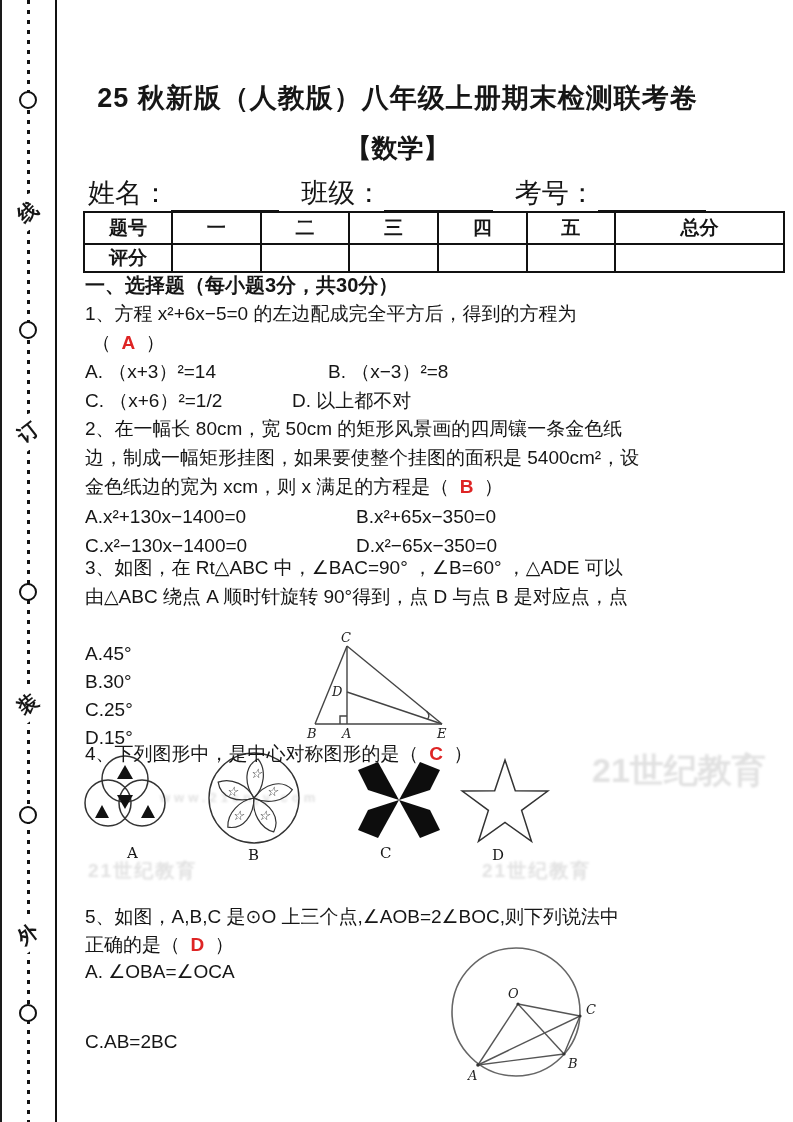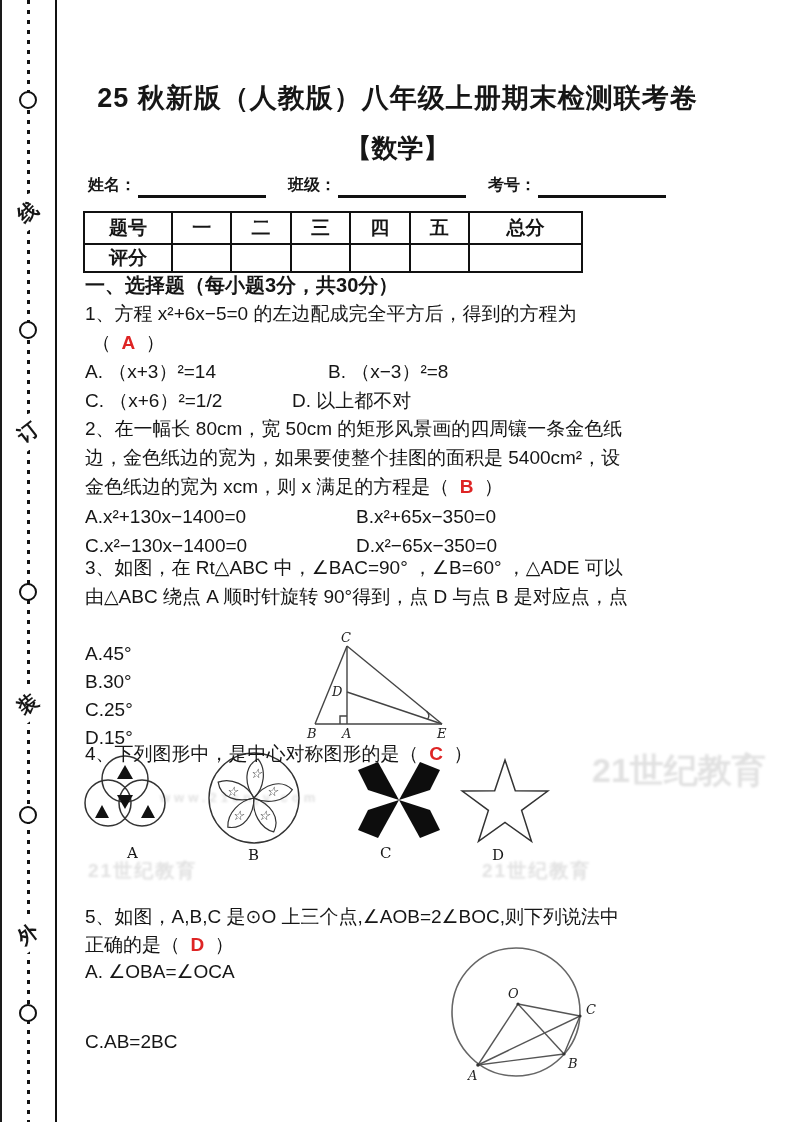--- a/index.html
+++ b/index.html
@@ -23,26 +23,26 @@
   .t { position:absolute; font-size:19px; line-height:24px; white-space:pre; }
   .ans { color:#de2424; font-weight:bold; }
 
   .title1 { position:absolute; left:85px; top:80px; width:625px; text-align:center;
             font-size:27px; font-weight:900; letter-spacing:1px; white-space:pre; }
   .title2 { position:absolute; left:85px; top:131px; width:625px; text-align:center;
             font-size:26px; font-weight:900; white-space:pre; }
 
   
   .name-row { position:absolute; left:88px; top:175px; width:618px; display:flex; align-items:flex-end; }
-  .name-row .lbl { font-size:16px; font-weight:bold; white-space:pre; padding-bottom:2px; }
+  .name-row .lbl { font-size:27px; font-weight:normal; white-space:pre; padding-bottom:2px; }
   .name-row .blank { flex:1; max-width:128px; height:23px; border-bottom:3px solid #111; margin:0 22px 0 2px; }
   .name-row .blank:last-child { margin-right:0; }
 
   
-  table.score { position:absolute; left:83px; top:211px; width:500px; border-collapse:collapse; }
+  table.score { position:absolute; left:83px; top:211px; width:702px; border-collapse:collapse; }
   table.score td { border:2px solid #111; text-align:center; font-size:19px; font-weight:600; }
   table.score tr.r1 td { height:32px; }
   table.score tr.r2 td { height:28px; }
   table.score td.c0 { width:88px; }
 
   .heading { position:absolute; left:85px; top:272px; font-size:20px; font-weight:bold; white-space:pre; }
 
   
   svg text { font-family:"DejaVu Serif","Liberation Serif",serif; font-style:italic; font-size:13px; fill:#222; }
   .figlabel { position:absolute; font-family:"DejaVu Serif","Liberation Serif",serif; font-size:15px; }
@@ -115,21 +115,21 @@
   <div class="heading">一、选择题（每小题3分，共30分）</div>
 
   <span class="t" style="left:85px; top:302px;">1、方程 x²+6x−5=0 的左边配成完全平方后，得到的方程为</span>
   <span class="t" style="left:92px; top:331px;"><span>（  </span><span class="ans">A</span><span>  ）</span></span>
   <span class="t" style="left:85px;  top:360px;">A. （x+3）²=14</span>
   <span class="t" style="left:328px; top:360px;">B. （x−3）²=8</span>
   <span class="t" style="left:85px;  top:389px;">C. （x+6）²=1/2</span>
   <span class="t" style="left:292px; top:389px;">D. 以上都不对</span>
 
   <span class="t" style="left:85px; top:417px;text-align:right;">2、在一幅长 80cm，宽 50cm 的矩形风景画的四周镶一条金色纸</span>
-  <span class="t" style="left:85px; top:446px;">边，金色纸边的宽为，如果要使整个挂图的面积是 5400cm²，设</span>
+  <span class="t" style="left:85px; top:446px;">边，制成一幅矩形挂图，如果要使整个挂图的面积是 5400cm²，设</span>
   <span class="t" style="left:85px; top:475px;"><span>金色纸边的宽为 xcm，则 x 满足的方程是（  </span><span class="ans">B</span><span>  ）</span></span>
   <span class="t" style="left:85px;  top:505px;">A.x²+130x−1400=0</span>
   <span class="t" style="left:356px; top:505px;">B.x²+65x−350=0</span>
   <span class="t" style="left:85px;  top:534px;">C.x²−130x−1400=0</span>
   <span class="t" style="left:356px; top:534px;">D.x²−65x−350=0</span>
 
   <span class="t" style="left:85px; top:556px;">3、如图，在 Rt△ABC 中，∠BAC=90° ，∠B=60° ，△ADE 可以</span>
   <span class="t" style="left:85px; top:585px;">由△ABC 绕点 A 顺时针旋转 90°得到，点 D 与点 B 是对应点，点</span>
   <span class="t" style="left:85px; top:642px;">A.45°</span>
   <span class="t" style="left:85px; top:670px;">B.30°</span>

